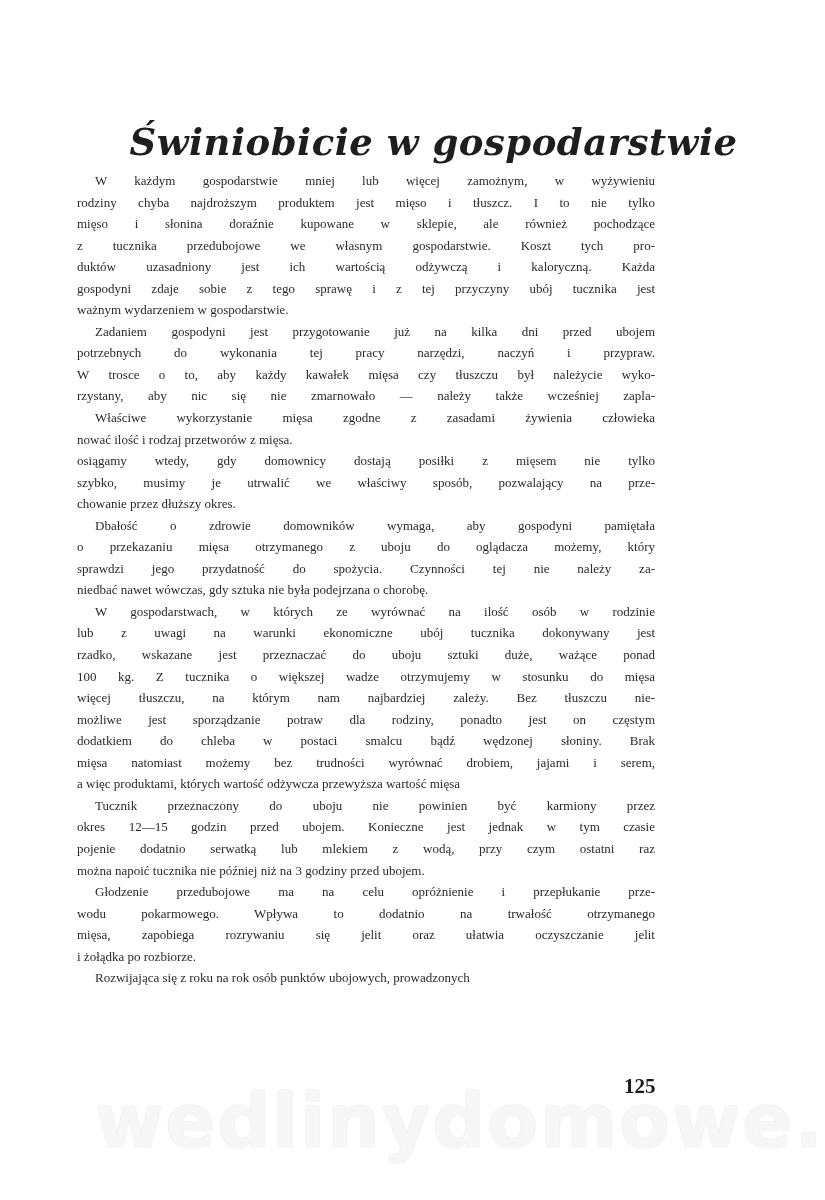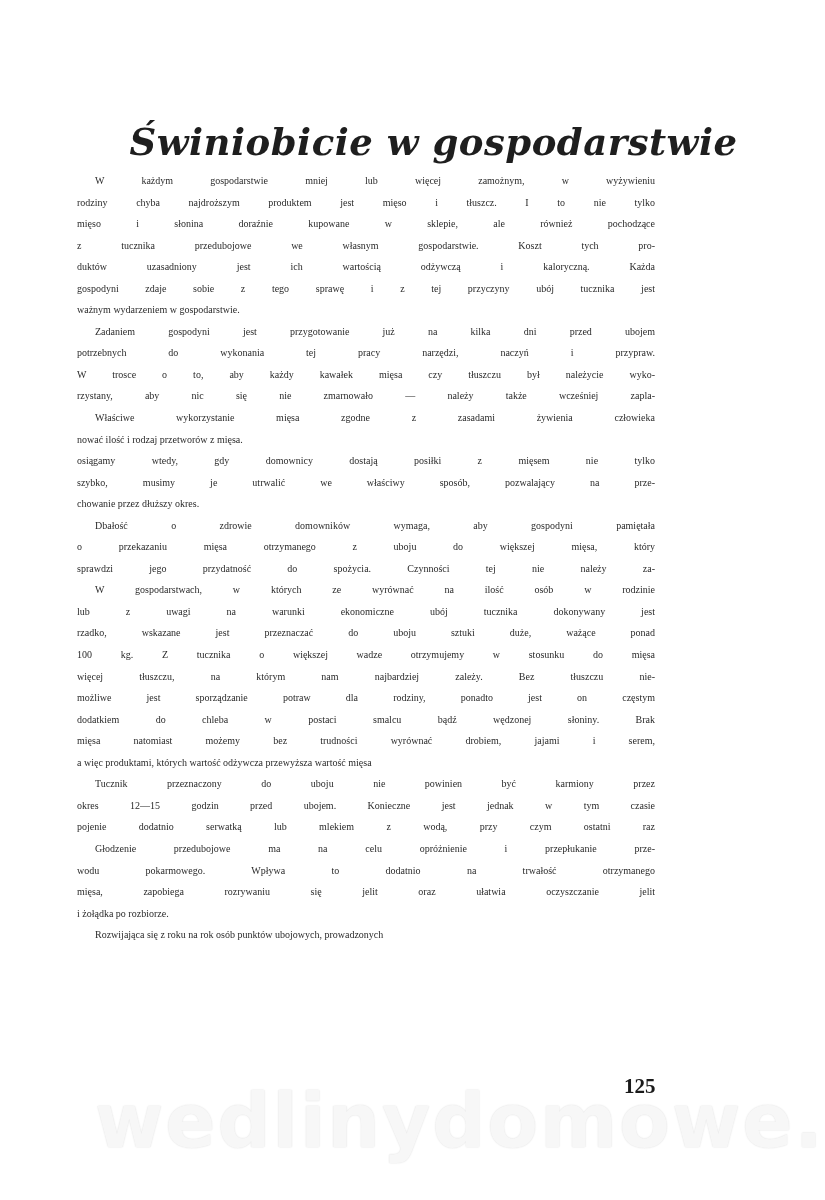--- a/index.html
+++ b/index.html
@@ -15,21 +15,21 @@
     font-style: italic;
     font-size: 37px;
     letter-spacing: 0.5px;
     color: #1e1e1e;
     padding-left: 10px;
     box-sizing: border-box;
   }
   .body-text {
     position: absolute; left: 77px; top: 170px; width: 578px;
     font-family: "Liberation Serif", serif;
-    font-size: 10px;
+    font-size: 13px;
     line-height: 21.55px;
     color: #2a2a2a;
   }
   .line {
     display: block;
     white-space: nowrap;
     text-align: justify;
     text-align-last: justify;
     height: 21.55px;
   }
@@ -70,34 +70,36 @@
       <span class="line indent">Zadaniem gospodyni jest przygotowanie już na kilka dni przed ubojem</span>
       <span class="line">potrzebnych do wykonania tej pracy narzędzi, naczyń i przypraw.</span>
       <span class="line">W trosce o to, aby każdy kawałek mięsa czy tłuszczu był należycie wyko-</span>
       <span class="line">rzystany, aby nic się nie zmarnowało — należy także wcześniej zapla-</span>
       <span class="line indent">Właściwe wykorzystanie mięsa zgodne z zasadami żywienia człowieka</span>
       <span class="line last">nować ilość i rodzaj przetworów z mięsa.</span>
       <span class="line">osiągamy wtedy, gdy domownicy dostają posiłki z mięsem nie tylko</span>
       <span class="line">szybko, musimy je utrwalić we właściwy sposób, pozwalający na prze-</span>
       <span class="line last">chowanie przez dłuższy okres.</span>
       <span class="line indent">Dbałość o zdrowie domowników wymaga, aby gospodyni pamiętała</span>
-      <span class="line">o przekazaniu mięsa otrzymanego z uboju do większej mięsa, który</span>
+      <span class="line">o przekazaniu mięsa otrzymanego z uboju do oglądacza możemy, który</span>
       <span class="line">sprawdzi jego przydatność do spożycia. Czynności tej nie należy za-</span>
+      <span class="line last">niedbać nawet wówczas, gdy sztuka nie była podejrzana o chorobę.</span>
       <span class="line indent">W gospodarstwach, w których ze wyrównać na ilość osób w rodzinie</span>
       <span class="line">lub z uwagi na warunki ekonomiczne ubój tucznika dokonywany jest</span>
       <span class="line">rzadko, wskazane jest przeznaczać do uboju sztuki duże, ważące ponad</span>
       <span class="line">100 kg. Z tucznika o większej wadze otrzymujemy w stosunku do mięsa</span>
       <span class="line">więcej tłuszczu, na którym nam najbardziej zależy. Bez tłuszczu nie-</span>
       <span class="line">możliwe jest sporządzanie potraw dla rodziny, ponadto jest on częstym</span>
       <span class="line">dodatkiem do chleba w postaci smalcu bądź wędzonej słoniny. Brak</span>
       <span class="line">mięsa natomiast możemy bez trudności wyrównać drobiem, jajami i serem,</span>
       <span class="line last">a więc produktami, których wartość odżywcza przewyższa wartość mięsa</span>
       <span class="line indent">Tucznik przeznaczony do uboju nie powinien być karmiony przez</span>
       <span class="line">okres 12—15 godzin przed ubojem. Konieczne jest jednak w tym czasie</span>
       <span class="line">pojenie dodatnio serwatką lub mlekiem z wodą, przy czym ostatni raz</span>
+      <span class="line last">można napoić tucznika nie później niż na 3 godziny przed ubojem.</span>
       <span class="line indent">Głodzenie przedubojowe ma na celu opróżnienie i przepłukanie prze-</span>
       <span class="line">wodu pokarmowego. Wpływa to dodatnio na trwałość otrzymanego</span>
       <span class="line">mięsa, zapobiega rozrywaniu się jelit oraz ułatwia oczyszczanie jelit</span>
       <span class="line last">i żołądka po rozbiorze.</span>
       <span class="line indent last">Rozwijająca się z roku na rok osób punktów ubojowych, prowadzonych</span>
     </div>
 
   <div class="page-number">125</div>
 
   <div class="watermark">wedlinydomowe.pl</div>

